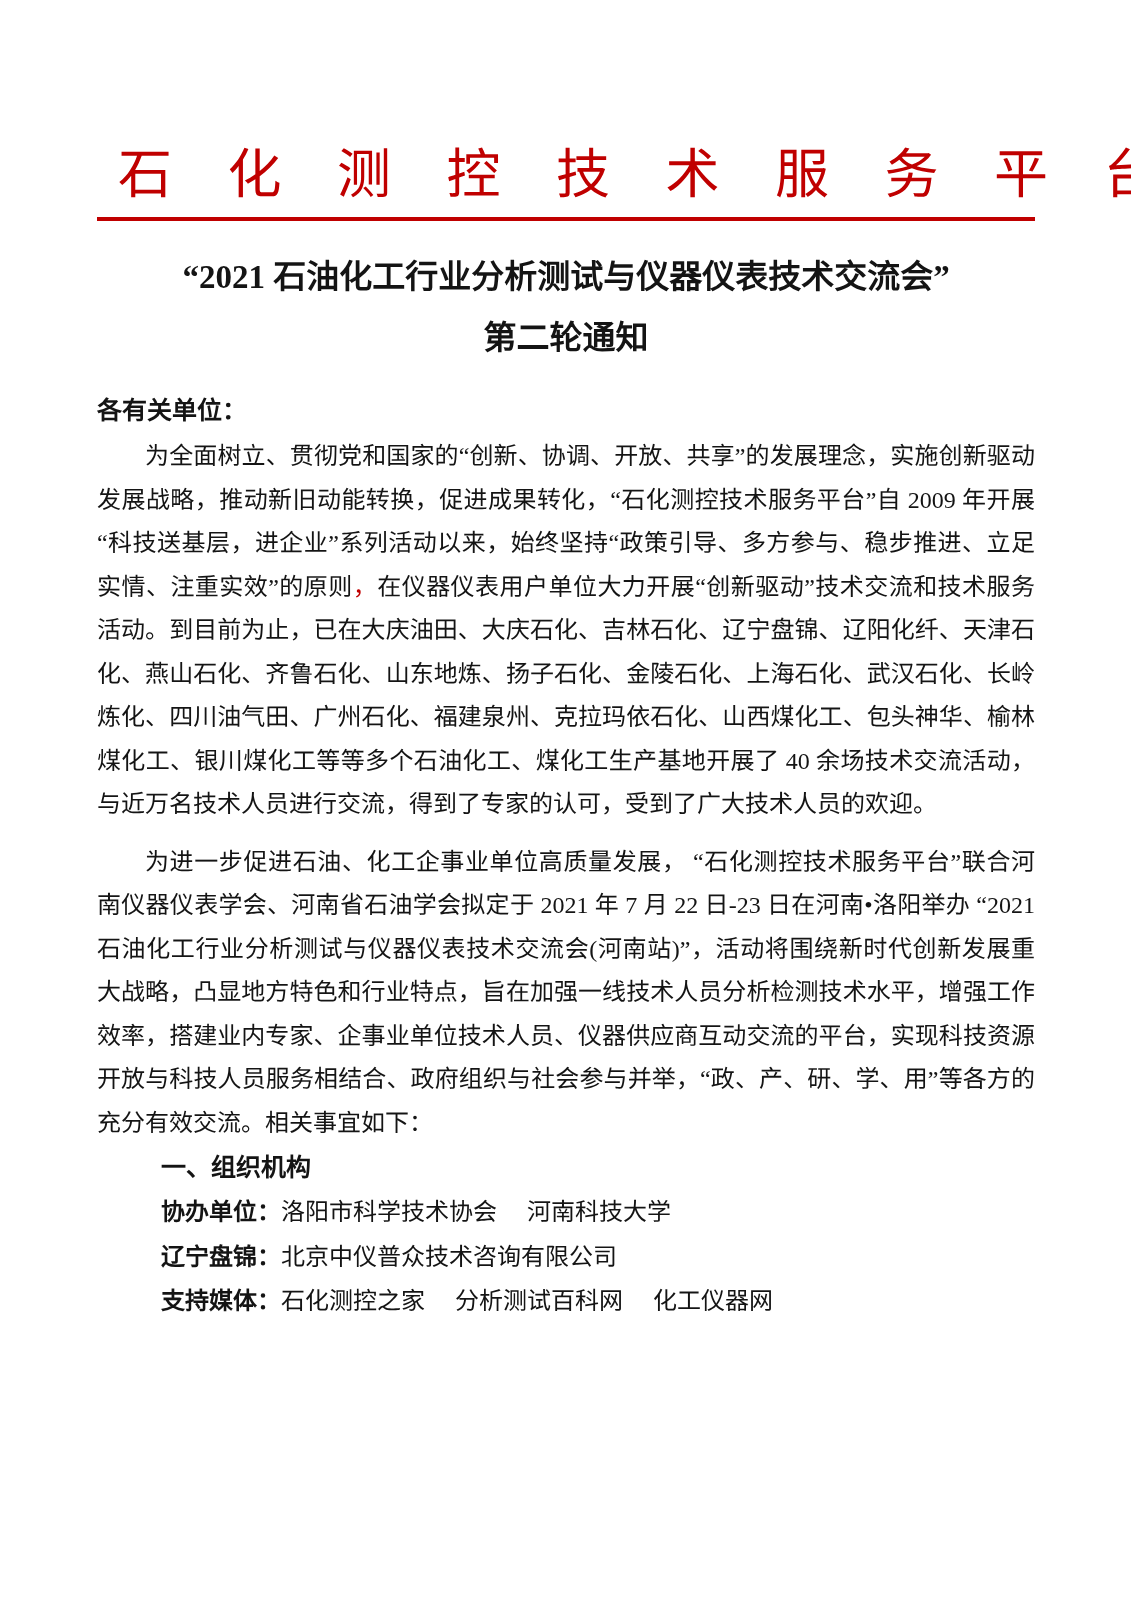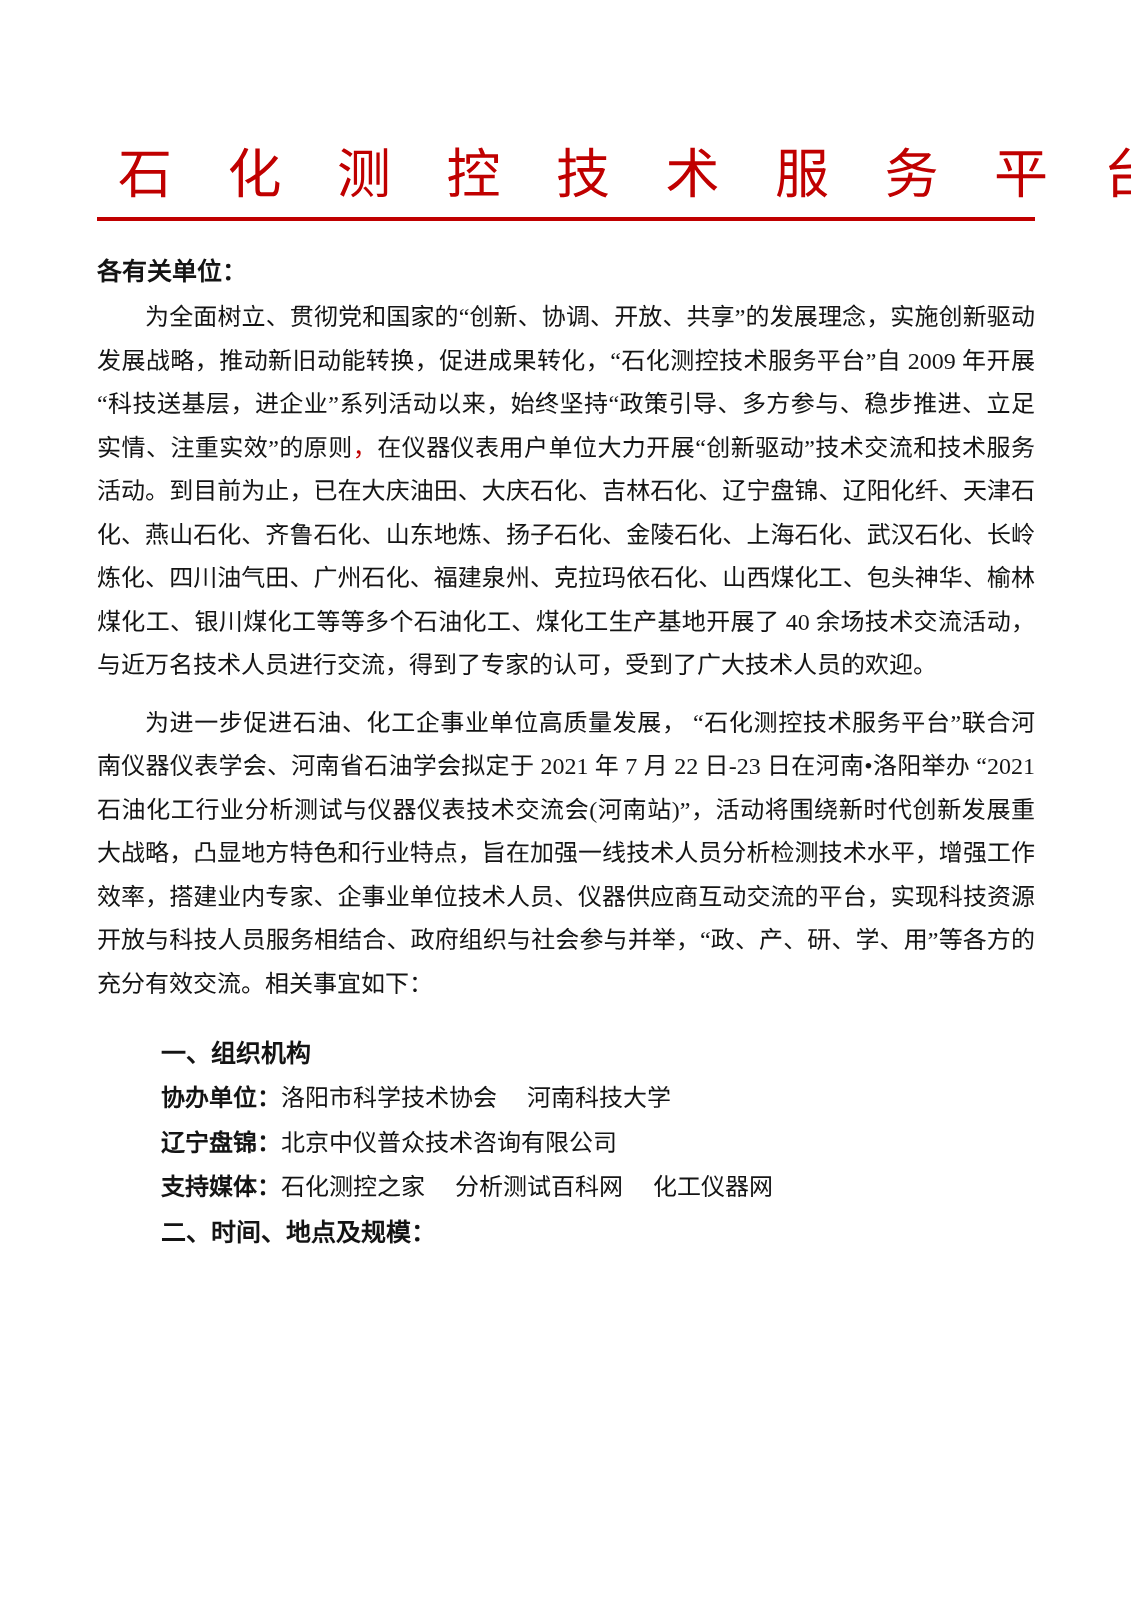--- a/index.html
+++ b/index.html
@@ -61,21 +61,20 @@
     font-size: 24px;
     line-height: 43.5px;
     text-align: justify;
     text-indent: 2em;
   }
   .para.first { margin-top: 7px; }
   .para + .para { margin-top: 14px; }
   .red-char { color: var(--accent); }
   
   .org-block {
-    margin-top: 25px;
     padding-left: 64px;
   }
   .sec-heading {
     font-family: "Liberation Sans", "DejaVu Sans", sans-serif;
     font-size: 25px;
     font-weight: 700;
     line-height: 45px;
   }
   .org-row {
     font-size: 24px;
@@ -93,21 +92,23 @@
 </style>
 </head>
 <body>
 
 <div class="page">
 
   <div class="red-title">石 化 测 控 技 术 服 务 平 台</div>
 
   <div class="red-rule"></div>
 
+  <div class="doc-title">“2021 石油化工行业分析测试与仪器仪表技术交流会”</div>
 
+  <div class="doc-subtitle">第二轮通知</div>
 
   <div class="salutation">各有关单位：</div>
 
   <p class="para first"><span>为全面树立、贯彻党和国家的“创新、协调、开放、共享”的发展理念，实施创新驱动发展战略，推动新旧动能转换，促进成果转化，“石化测控技术服务平台”自 2009 年开展“科技送基层，进企业”系列活动以来，始终坚持“政策引导、多方参与、稳步推进、立足实情、注重实效”的原则</span><span class="red-char">，</span><span>在仪器仪表用户单位大力开展“创新驱动”技术交流和技术服务活动。到目前为止，已在大庆油田、大庆石化、吉林石化、辽宁盘锦、辽阳化纤、天津石化、燕山石化、齐鲁石化、山东地炼、扬子石化、金陵石化、上海石化、武汉石化、长岭炼化、四川油气田、广州石化、福建泉州、克拉玛依石化、山西煤化工、包头神华、榆林煤化工、银川煤化工等等多个石油化工、煤化工生产基地开展了 40 余场技术交流活动，与近万名技术人员进行交流，得到了专家的认可，受到了广大技术人员的欢迎。</span></p>
 
   <p class="para">为进一步促进石油、化工企事业单位高质量发展， “石化测控技术服务平台”联合河南仪器仪表学会、河南省石油学会拟定于 2021 年 7 月 22 日-23 日在河南•洛阳举办 “2021 石油化工行业分析测试与仪器仪表技术交流会(河南站)”，活动将围绕新时代创新发展重大战略，凸显地方特色和行业特点，旨在加强一线技术人员分析检测技术水平，增强工作效率，搭建业内专家、企事业单位技术人员、仪器供应商互动交流的平台，实现科技资源开放与科技人员服务相结合、政府组织与社会参与并举，“政、产、研、学、用”等各方的充分有效交流。相关事宜如下：</p>
 
   <div class="org-block">
 
     <div class="sec-heading">一、组织机构</div>
@@ -119,17 +120,16 @@
 
 
     <div class="org-row">
       <span class="org-label">辽宁盘锦：</span><span class="org-value">北京中仪普众技术咨询有限公司</span>
     </div>
 
     <div class="org-row">
       <span class="org-label">支持媒体：</span><span class="org-value">石化测控之家　 分析测试百科网　 化工仪器网</span>
     </div>
 
-    <div class="sec-heading">二、时间、地点及规模：</div>
 
   </div>
 
 </div>
 
 </body></html>

